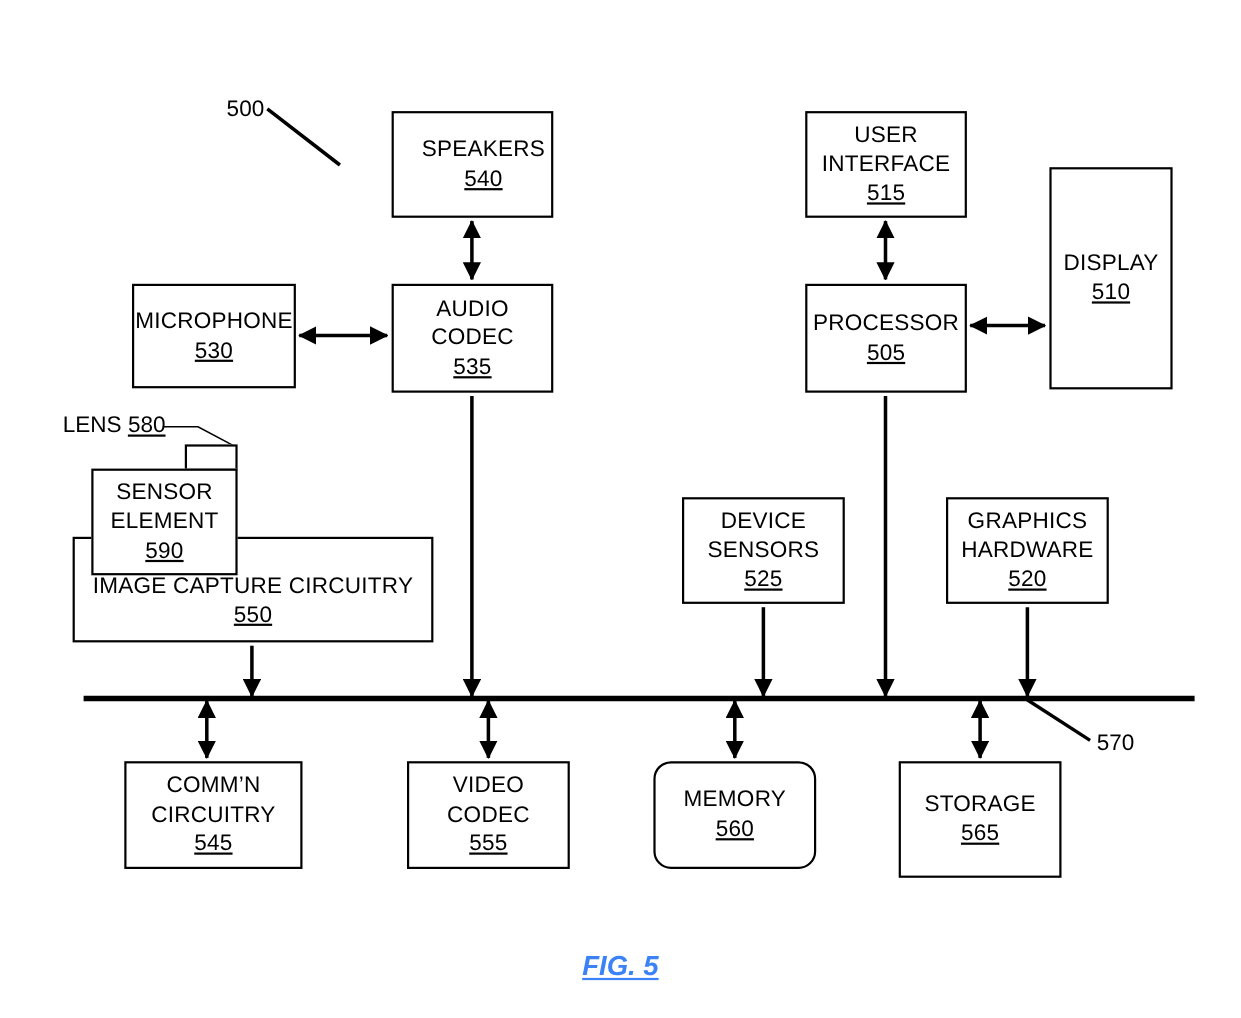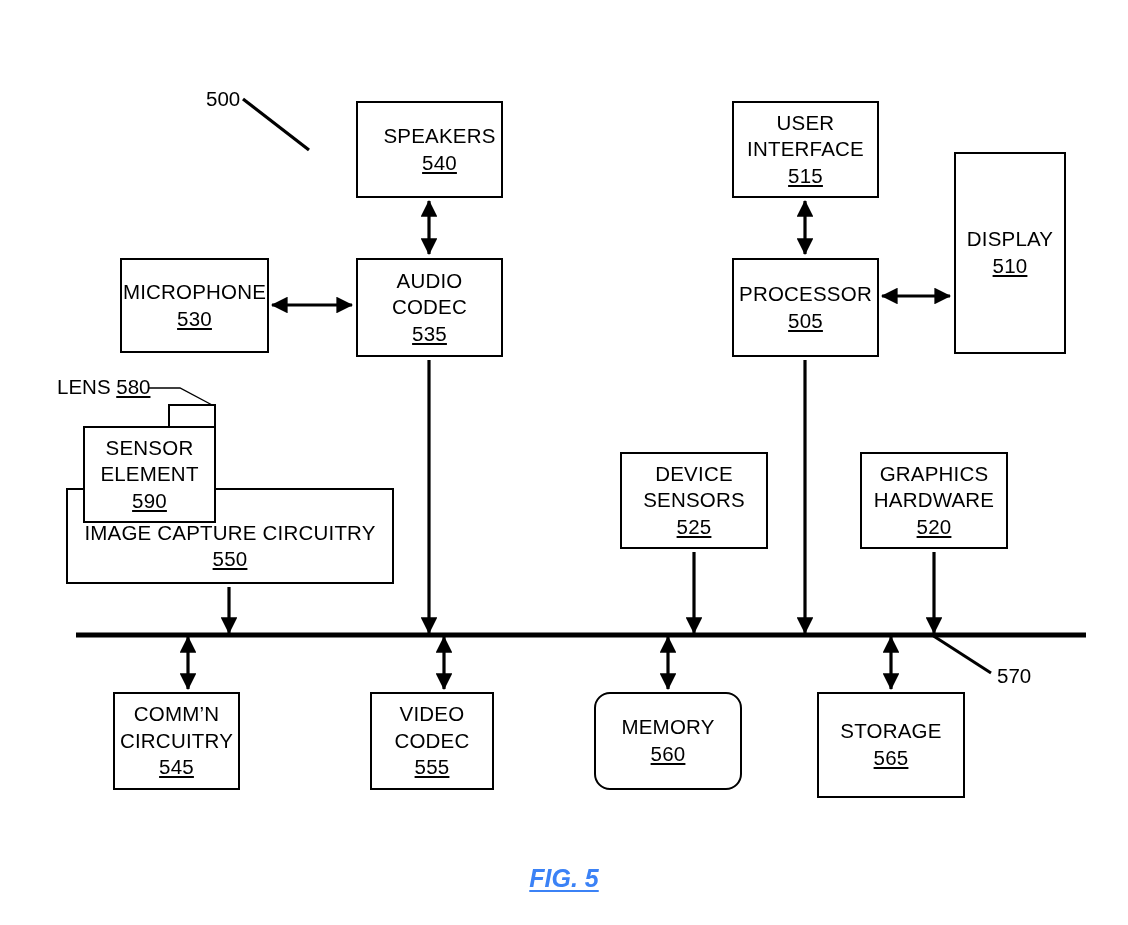--- a/index.html
+++ b/index.html
@@ -190,27 +190,27 @@
     <span class="lbl">SENSORS</span>
     <span class="num">525</span>
   </div>
 
   <div class="block" style="left:860px; top:452px; width:148px; height:97px;">
     <span class="lbl">GRAPHICS</span>
     <span class="lbl">HARDWARE</span>
     <span class="num">520</span>
   </div>
 
-  <div class="block" style="left:113px; top:692px; width:127px; height:98px;">
+  <div class="block" style="left:113px; top:692px; width:162px; height:98px;">
     <span class="lbl">COMM’N</span>
     <span class="lbl">CIRCUITRY</span>
     <span class="num">545</span>
   </div>
 
-  <div class="block" style="left:370px; top:692px; width:124px; height:98px;">
+  <div class="block" style="left:370px; top:692px; width:148px; height:98px;">
     <span class="lbl">VIDEO</span>
     <span class="lbl">CODEC</span>
     <span class="num">555</span>
   </div>
 
   <div class="block" style="left:594px; top:692px; width:148px; height:98px;border-radius:16px;">
     <span class="lbl">MEMORY</span>
     <span class="num">560</span>
   </div>
 

